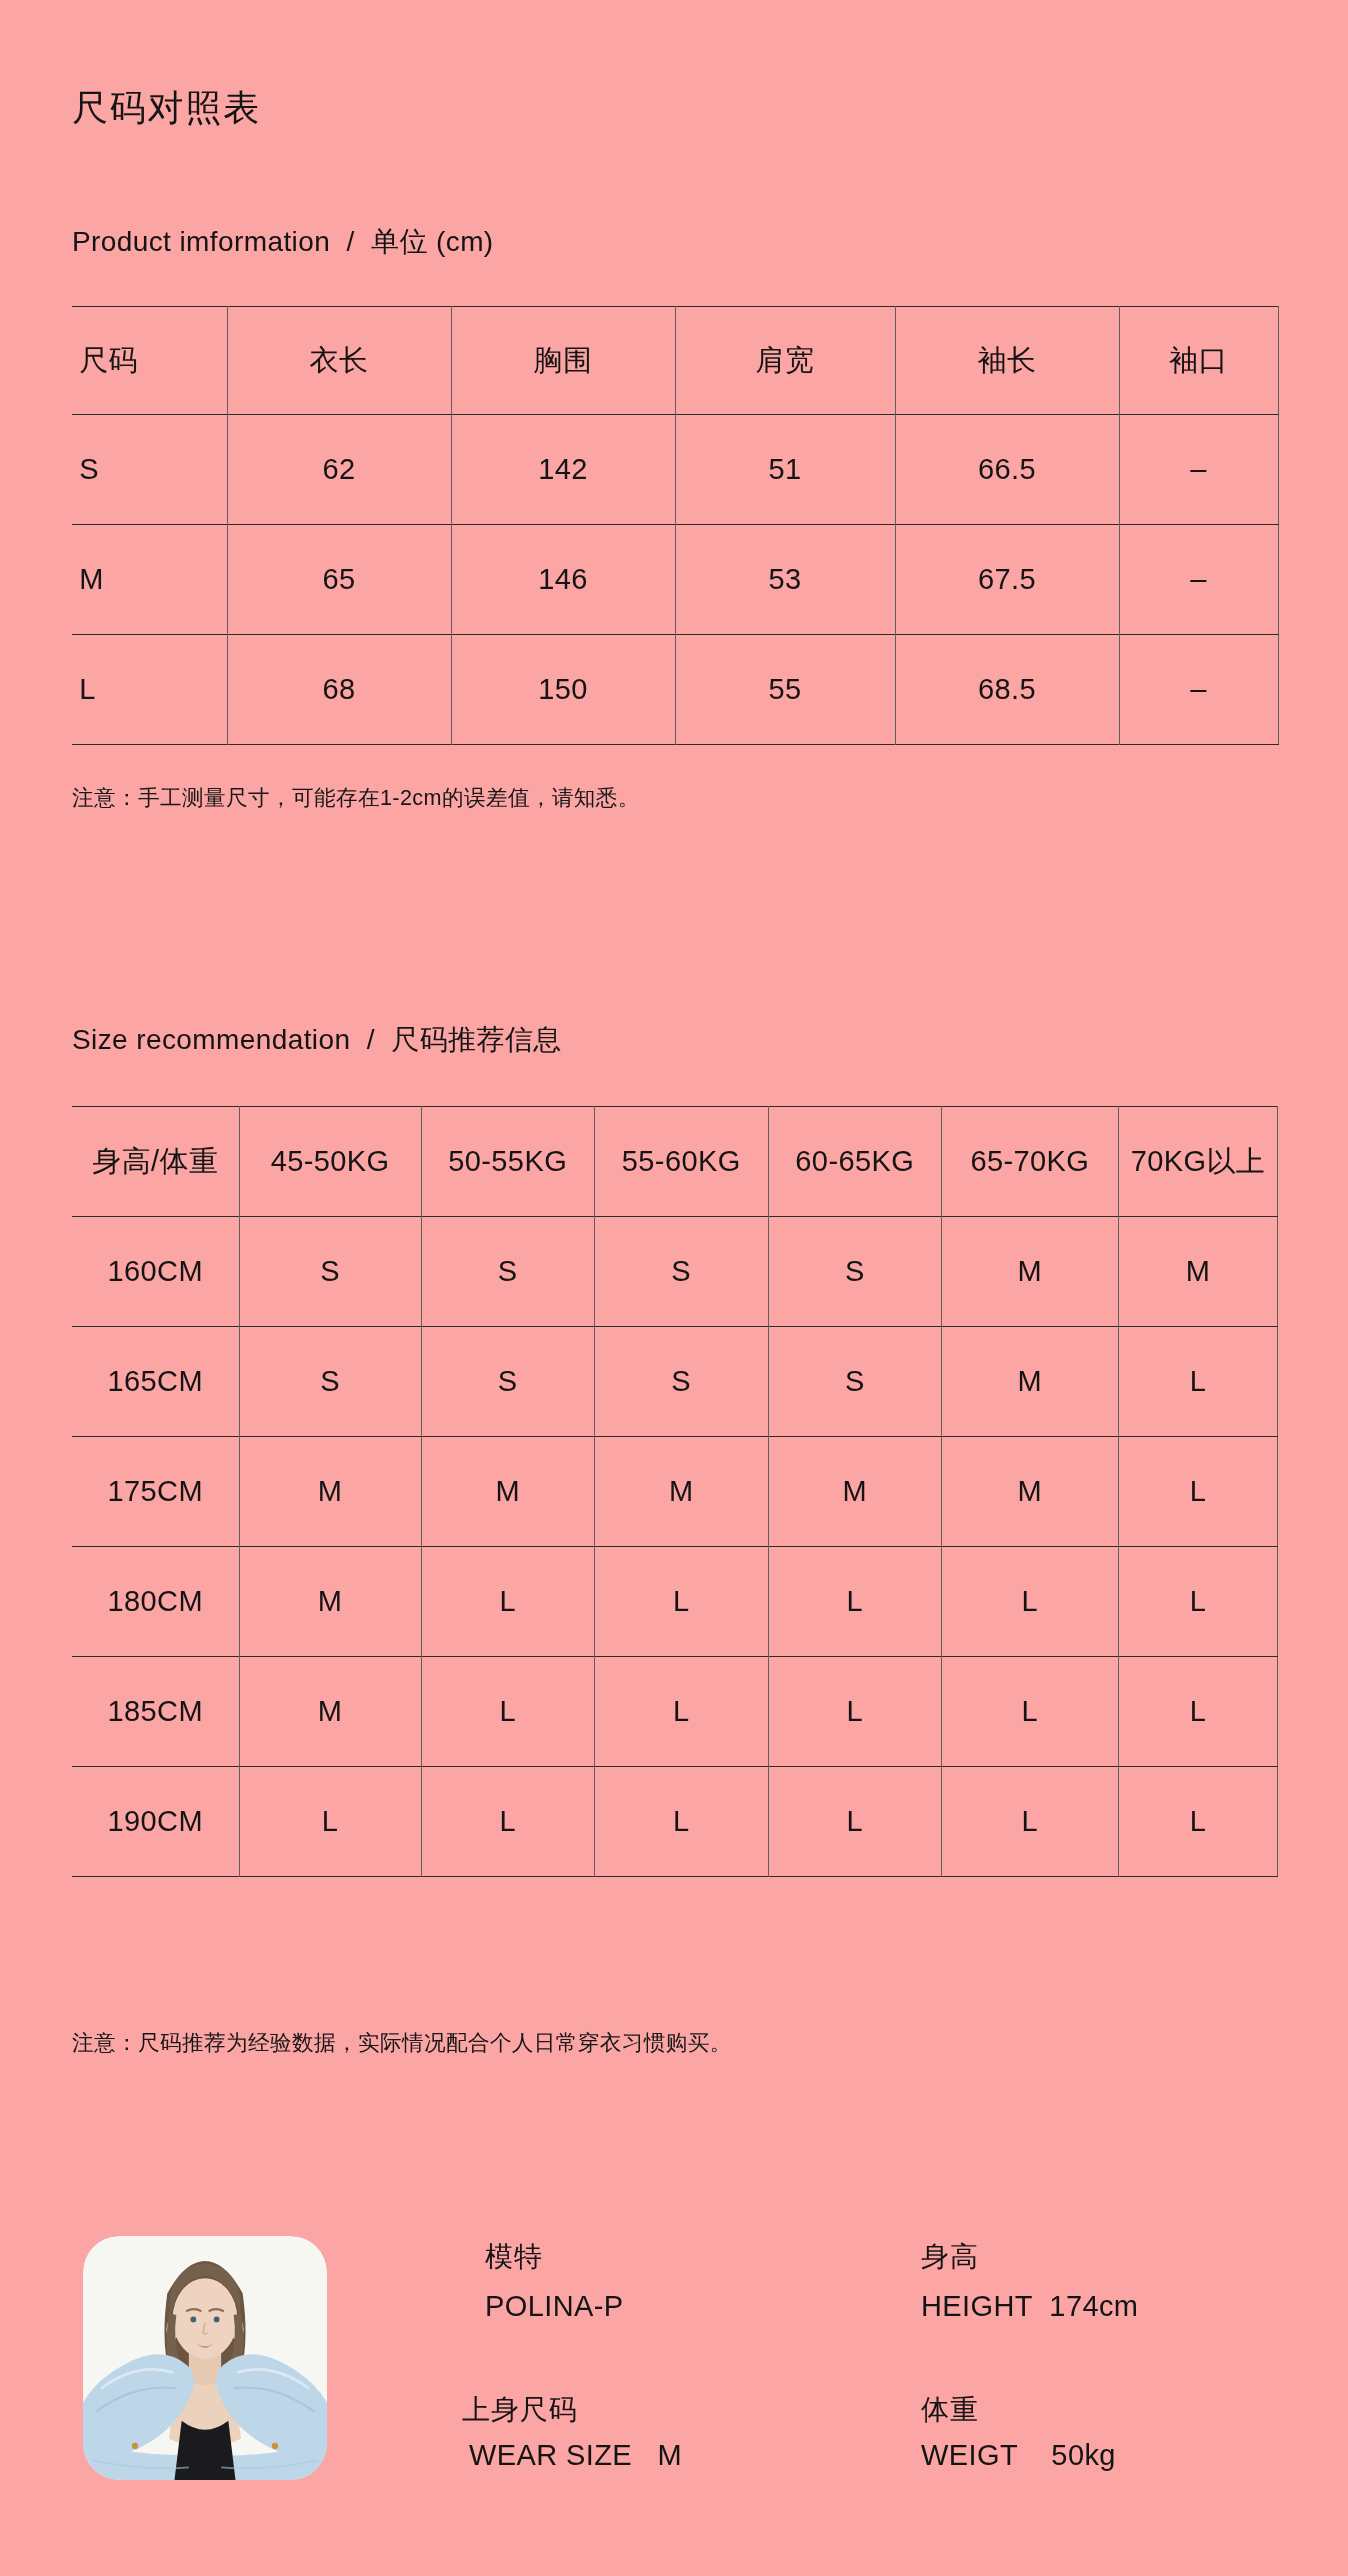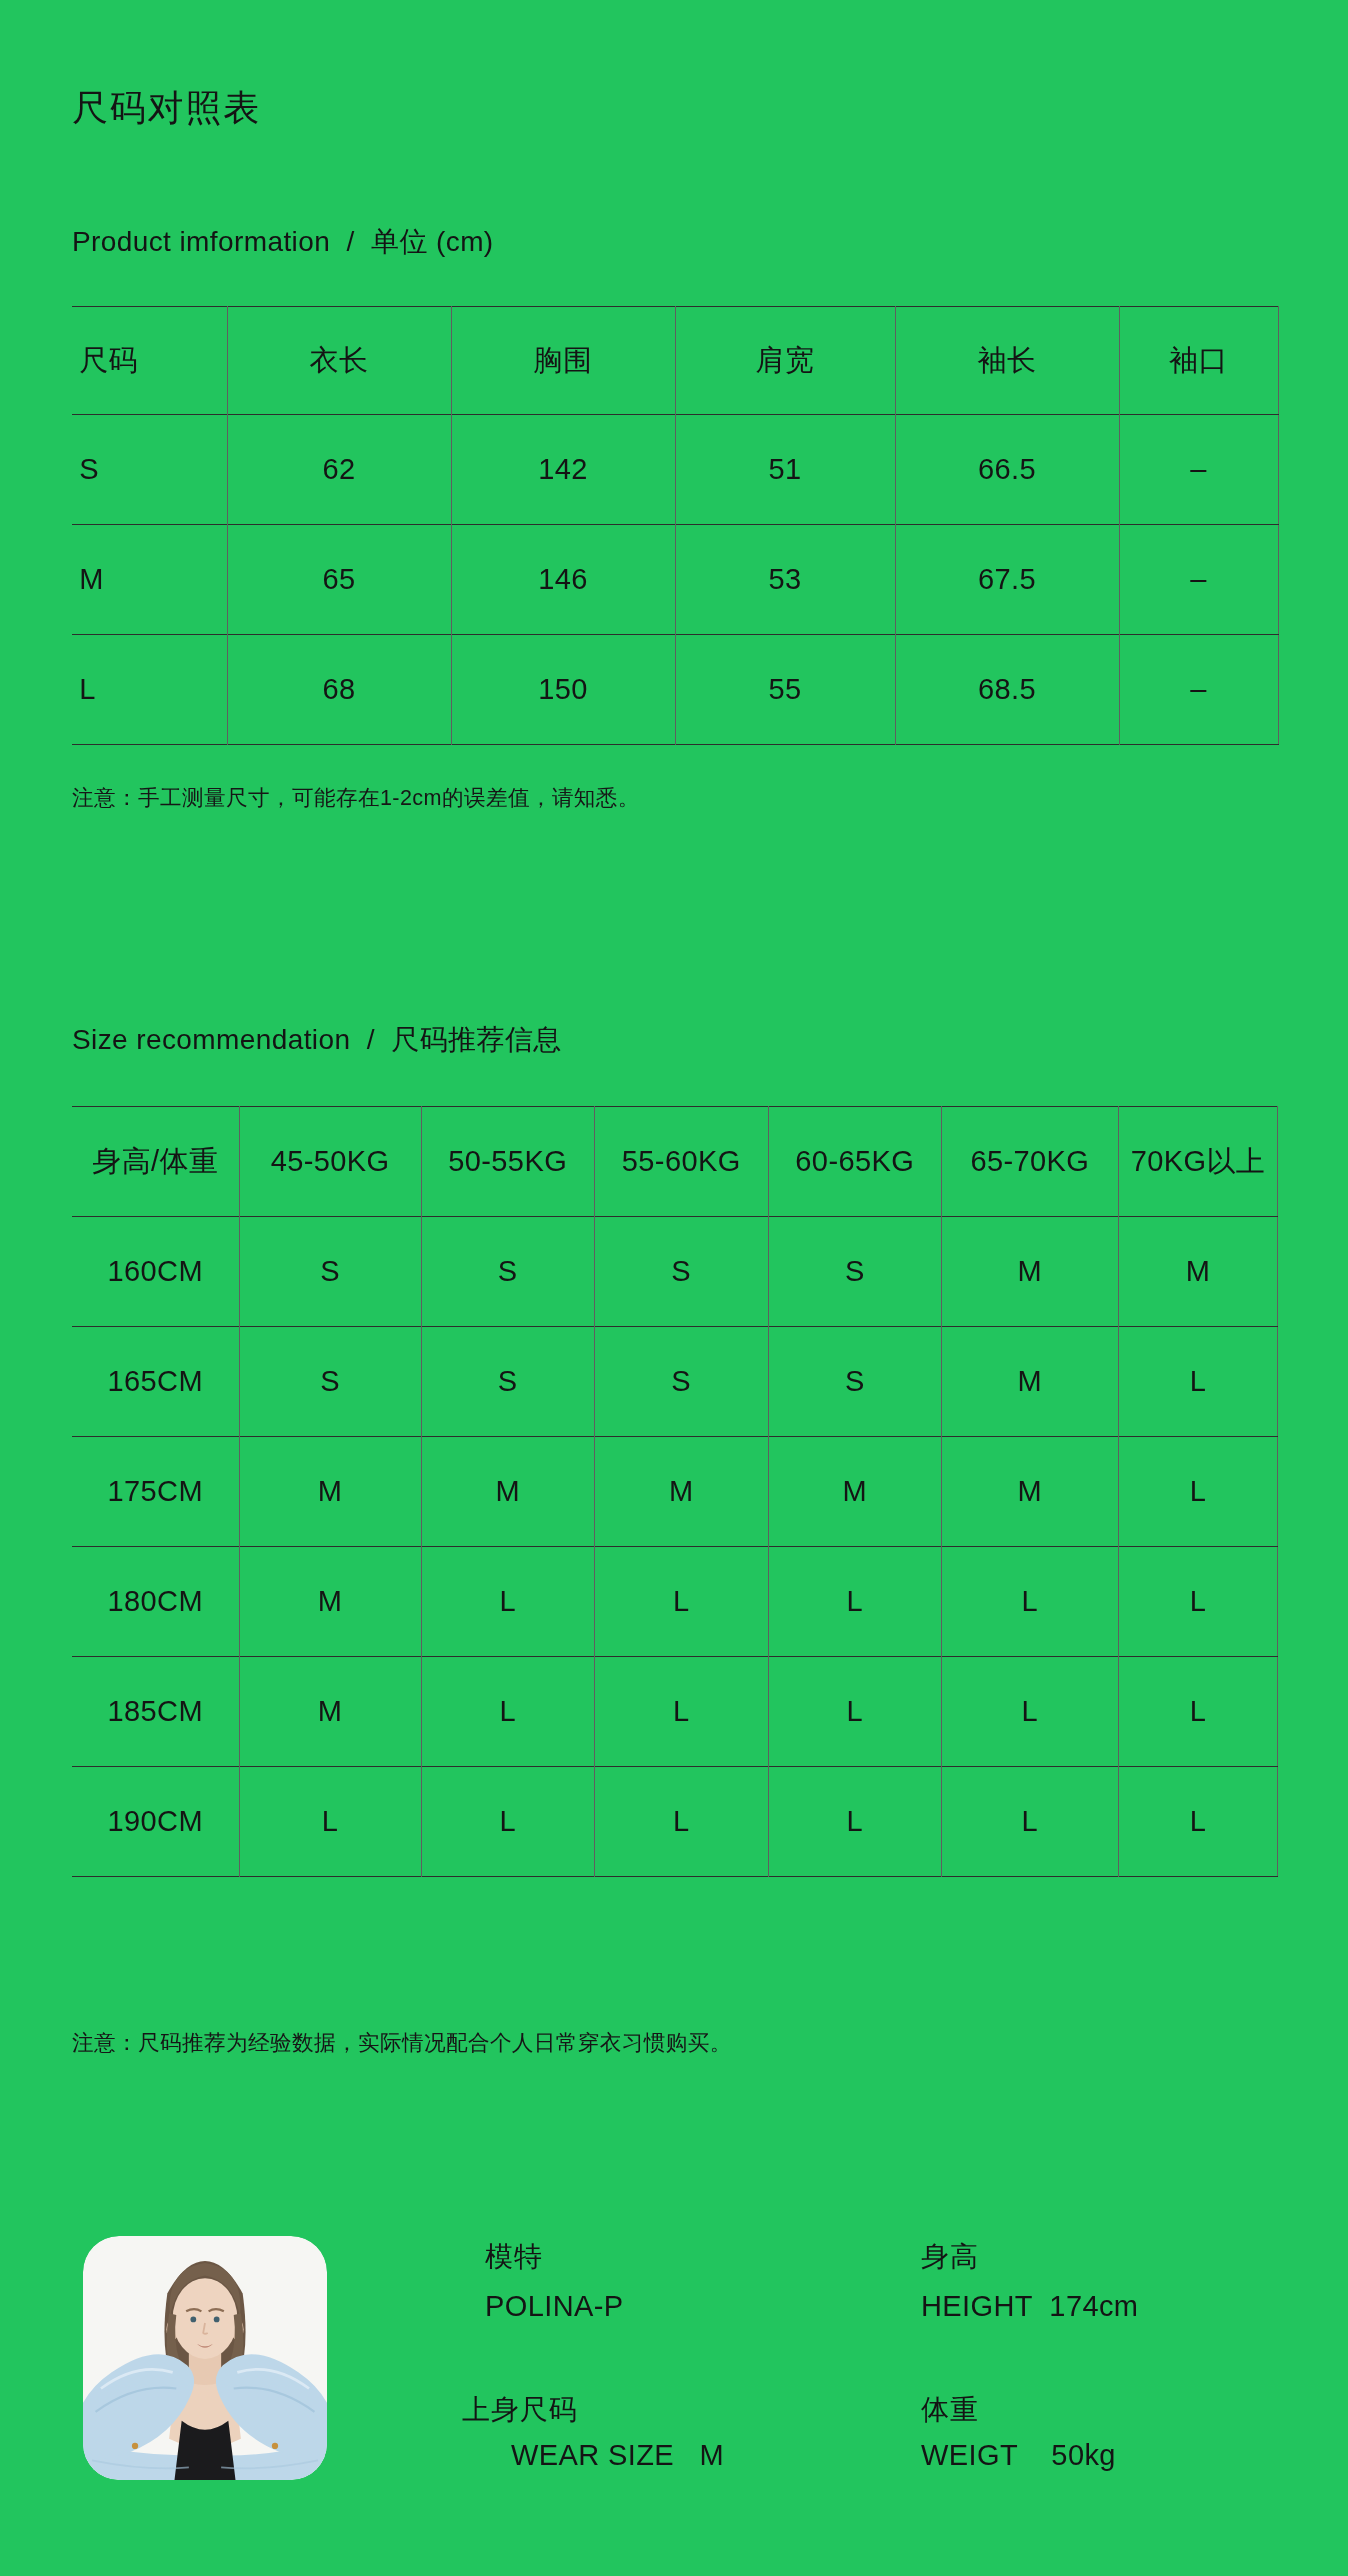--- a/index.html
+++ b/index.html
@@ -1,20 +1,20 @@
 <!DOCTYPE html>
 <html lang="zh" style="font-size:14.4px"><head>
 <meta charset="utf-8">
 <title>尺码对照表</title>
 <style>
   html,body { margin:0; padding:0; background:#ffffff; }
   .page {
     position:relative;
     width:1348px; height:2576px;
-    background:#22c55e;
+    background:#fca5a5;
     font-family:"Liberation Sans", sans-serif;
     color:#141414;
     overflow:hidden;
   }
   .abs { position:absolute; }
 
   .page-title {
     left:72px; top:84px;
     font-size:36px; font-weight:400;
     letter-spacing:1.8px;
@@ -71,21 +71,21 @@
     border-radius:36px; overflow:hidden;
   }
 
   .info-label { font-size:28px; color:#141414; letter-spacing:0.9px; white-space:pre; }
   .info-value { font-size:29px; color:#141414; letter-spacing:0.4px; white-space:pre; }
   .pos-model-label  { left:485px;  top:2238px;font-family:Liberation Mono, monospace; }
   .pos-model-value  { left:485px;  top:2290px; }
   .pos-height-label { left:921px; top:2238px; }
   .pos-height-value { left:921px; top:2290px; }
   .pos-wear-label   { left:462px;  top:2391px; }
-  .pos-wear-value   { left:511px;  top:2439px; }
+  .pos-wear-value   { left:469px;  top:2439px; }
   .pos-weight-label { left:921px; top:2391px; }
   .pos-weight-value { left:921px; top:2439px; }
 </style>
 </head>
 <body>
 
 <div class="page">
 
   <div class="abs page-title">尺码对照表</div>
 

